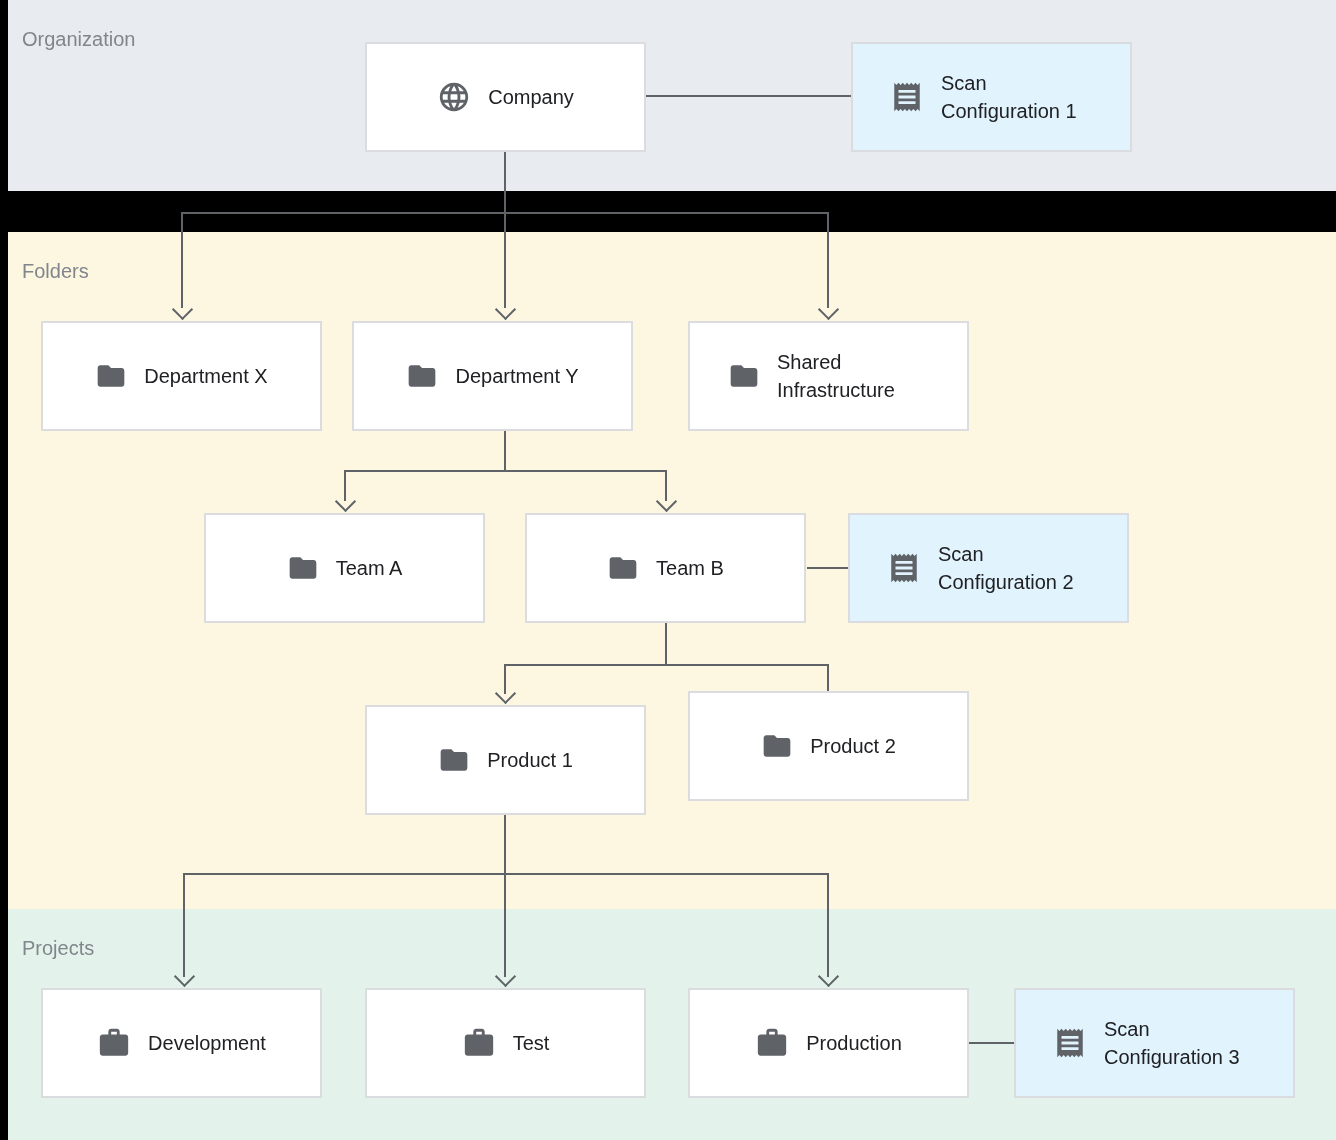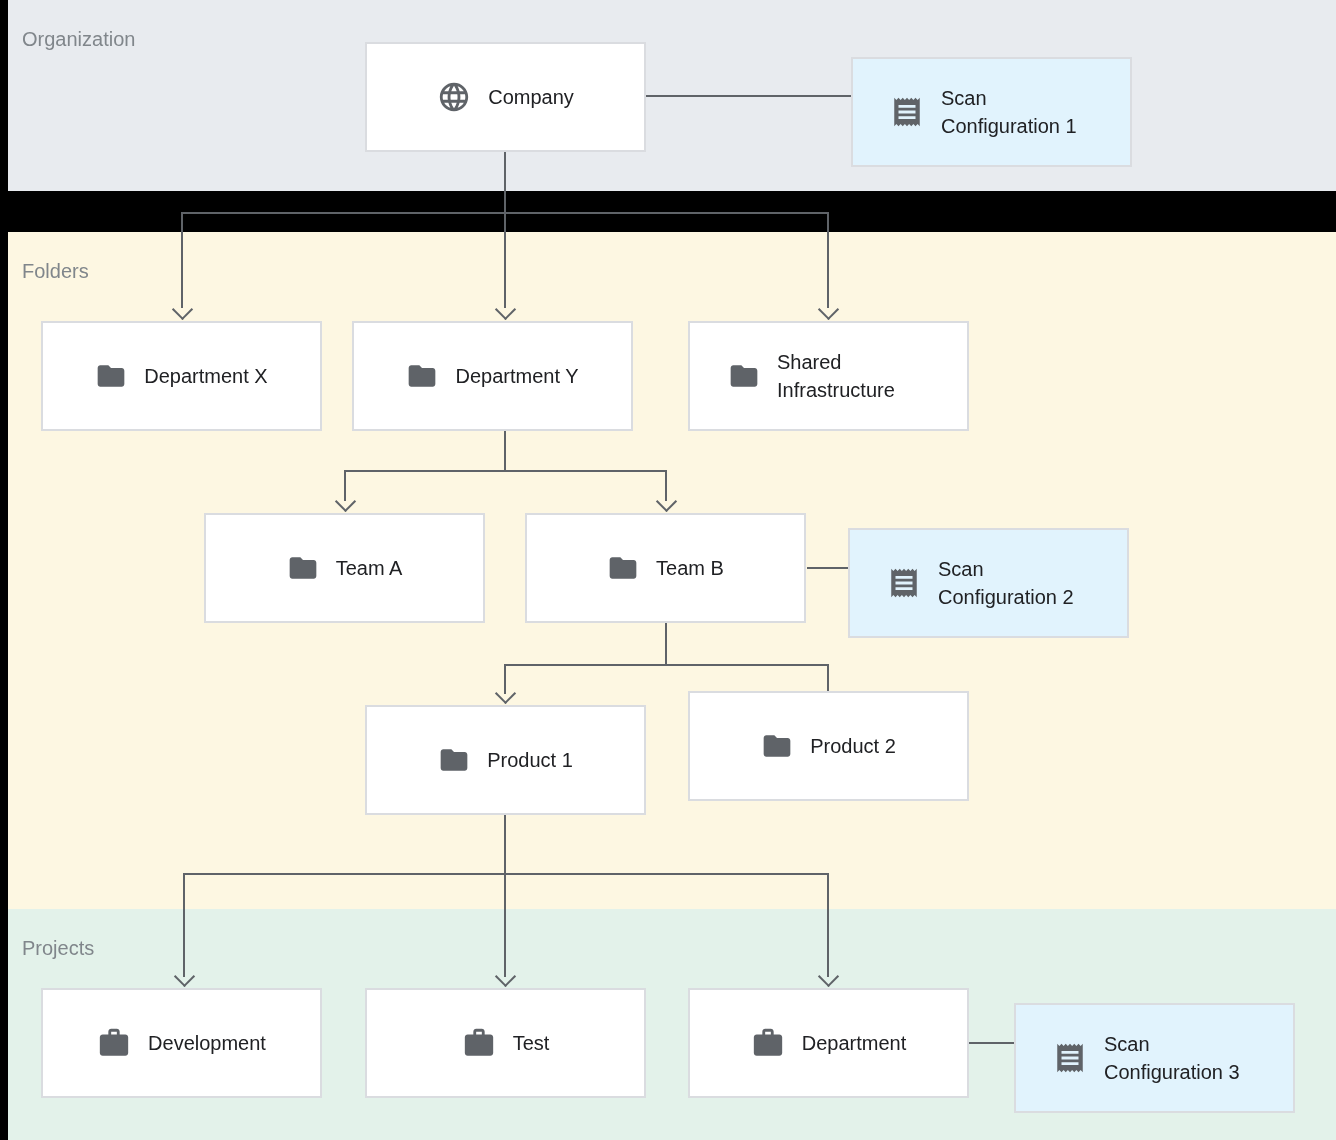--- a/index.html
+++ b/index.html
@@ -17,21 +17,21 @@
     position:absolute; left:14px; top:28px;
     font-size:20px; color:var(--band-label,#80868b);
   }
   .node {
     position:absolute; width:281px; height:110px;
     background:var(--node-bg,#fff);
     border:2px solid var(--node-border,#dadce0);
     box-sizing:border-box;
     display:flex; align-items:center; justify-content:center; gap:17px;
   }
-  .node.scan { background:var(--scan-node-bg,#e1f3fd);margin-top:15px; }
+  .node.scan { background:var(--scan-node-bg,#e1f3fd); }
   .node-label {
     font-size:20px; color:var(--text,#202124); line-height:1.4;
   }
   .node-label.wrap { max-width:152px; }
   .icon { display:flex; align-items:center; }
   .icon svg { width:34px; height:34px; fill:var(--icon,#5f6368); }
   .icon.small svg { width:32px; height:32px; }
   .line { position:absolute; background:var(--line,#5f6368); }
   .hline { height:2px; }
   .vline { width:2px; }
@@ -199,21 +199,21 @@
     </span>
     <span class="node-label">Test</span>
   </div>
 
   <div class="node" style="left:688px;top:988px">
     <span class="icon">
       <svg viewBox="0 0 24 24">
           <path d="M20 6h-4V4c0-1.11-.89-2-2-2h-4c-1.11 0-2 .89-2 2v2H4c-1.11 0-2 .89-2 2v11c0 1.11.89 2 2 2h16c1.11 0 2-.89 2-2V8c0-1.11-.89-2-2-2zm-6 0h-4V4h4v2z"></path>
         </svg>
     </span>
-    <span class="node-label">Department</span>
+    <span class="node-label">Production</span>
   </div>
 
   <div class="node scan" style="left:1014px;top:988px">
     <span class="icon">
       <svg viewBox="0 0 24 24">
           <path d="M18 17H6v-2h12v2zm0-4H6v-2h12v2zm0-4H6V7h12v2zM3 22l1.5-1.5L6 22l1.5-1.5L9 22l1.5-1.5L12 22l1.5-1.5L15 22l1.5-1.5L18 22l1.5-1.5L21 22V2l-1.5 1.5L18 2l-1.5 1.5L15 2l-1.5 1.5L12 2l-1.5 1.5L9 2 7.5 3.5 6 2 4.5 3.5 3 2v20z"></path>
         </svg>
     </span>
     <span class="node-label wrap">Scan Configuration 3</span>
   </div>

